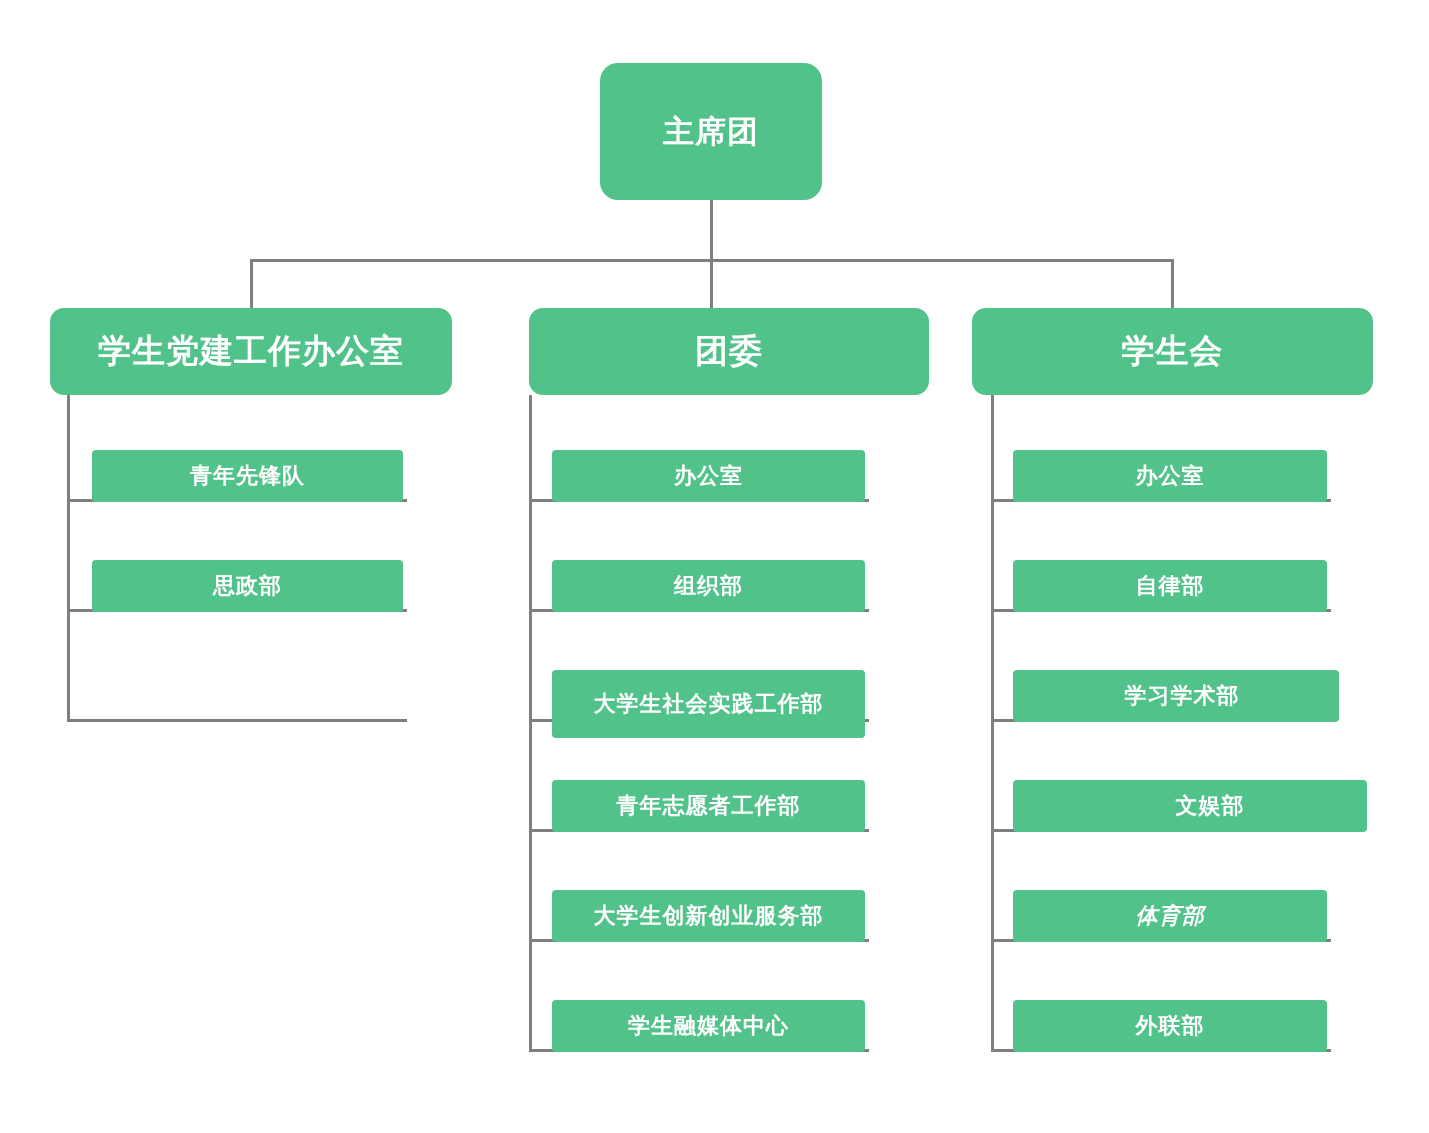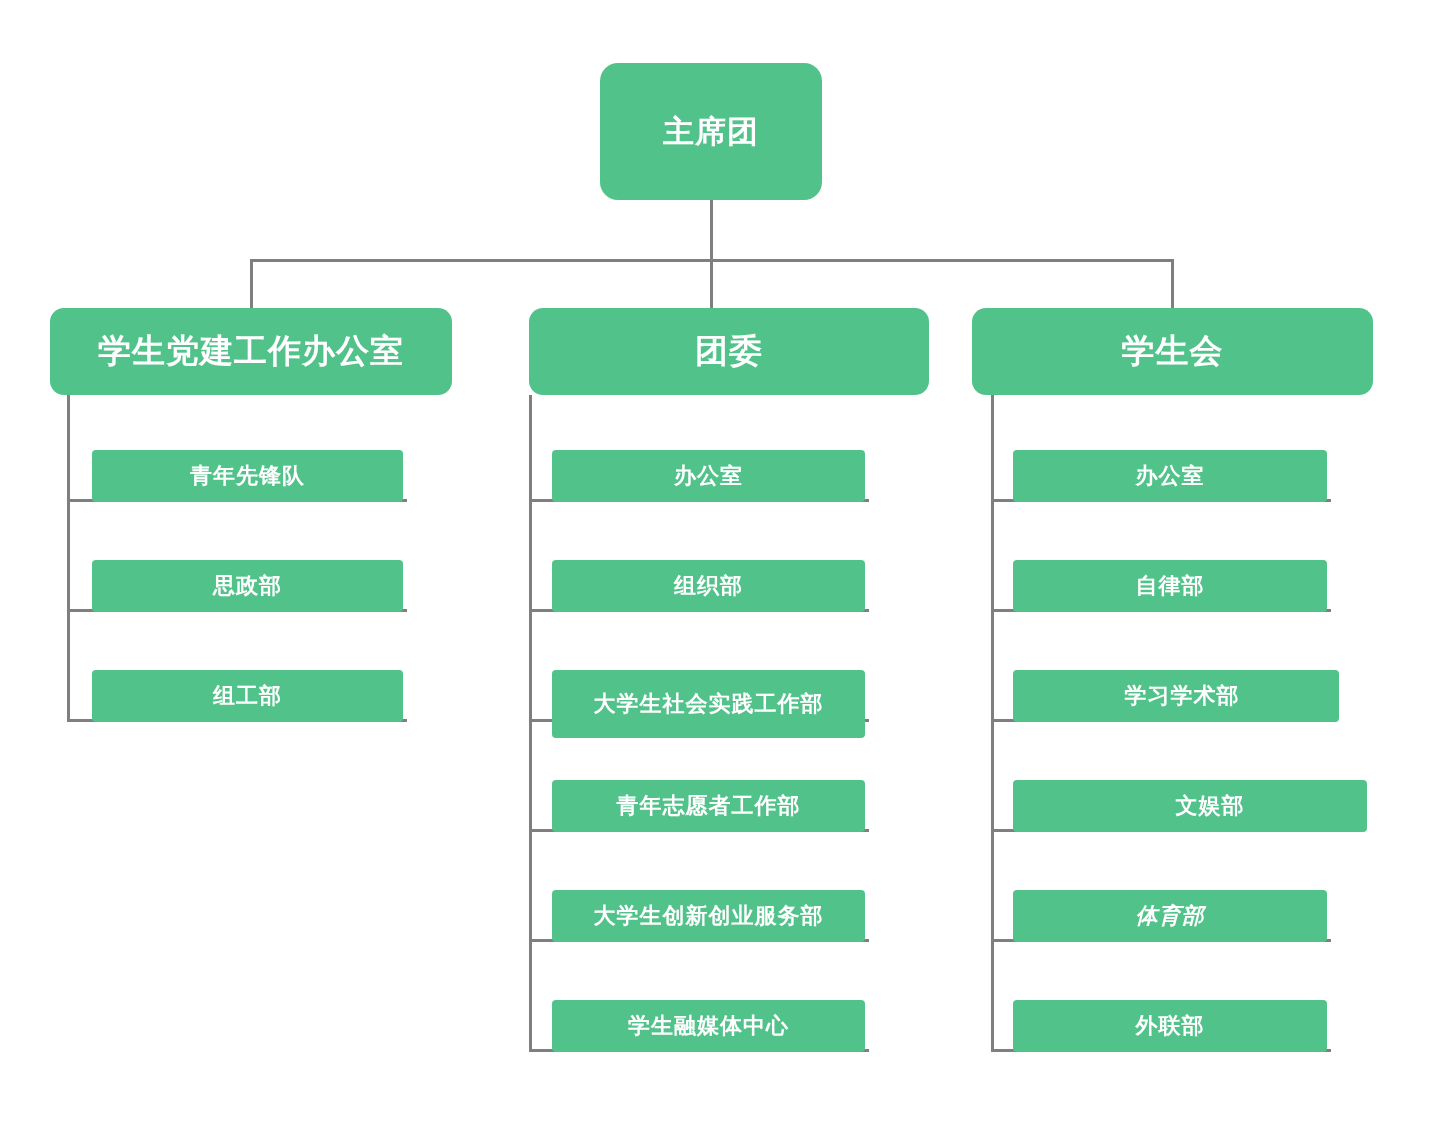--- a/index.html
+++ b/index.html
@@ -71,21 +71,20 @@
   <div class="line" style="left:991px; top:1049px; width:340px; height:3px;"></div>
 
   <div class="node root" style="left:600px; top:63px; width:222px; height:137px;">主席团</div>
 
   <div class="node parent" style="left:50px; top:308px; width:402px; height:87px;">学生党建工作办公室</div>
   <div class="node parent" style="left:512px; top:308px; width:400px; height:87px;margin-left:17px;">团委</div>
   <div class="node parent" style="left:972px; top:308px; width:401px; height:87px;">学生会</div>
 
   <div class="node child" style="left:92px; top:450px; width:311px; height:52px;">青年先锋队</div>
   <div class="node child" style="left:92px; top:560px; width:311px; height:52px;">思政部</div>
-  <div class="node child" style="left:92px; top:670px; width:311px; height:52px;">组工部</div>
 
   <div class="node child" style="left:552px; top:450px; width:313px; height:52px;">办公室</div>
   <div class="node child" style="left:552px; top:560px; width:313px; height:52px;">组织部</div>
   <div class="node child" style="left:552px; top:670px; width:313px; height:68px;">大学生社会实践工作部</div>
   <div class="node child" style="left:552px; top:780px; width:313px; height:52px;">青年志愿者工作部</div>
   <div class="node child" style="left:552px; top:890px; width:313px; height:52px;">大学生创新创业服务部</div>
   <div class="node child" style="left:552px; top:1000px; width:313px; height:52px;">学生融媒体中心</div>
 
   <div class="node child" style="left:1013px; top:450px; width:314px; height:52px;">办公室</div>
   <div class="node child" style="left:1013px; top:560px; width:314px; height:52px;">自律部</div>

